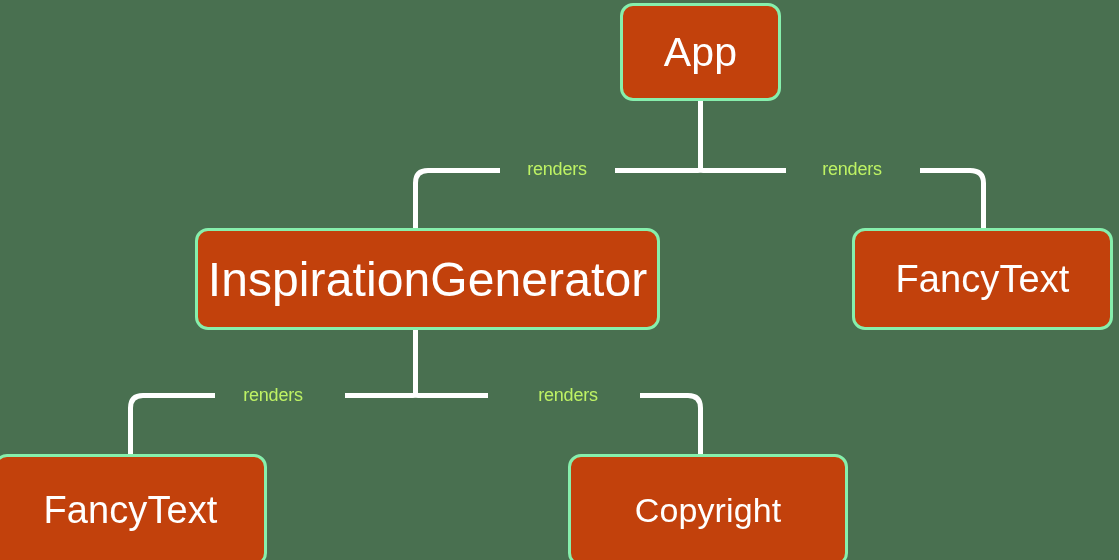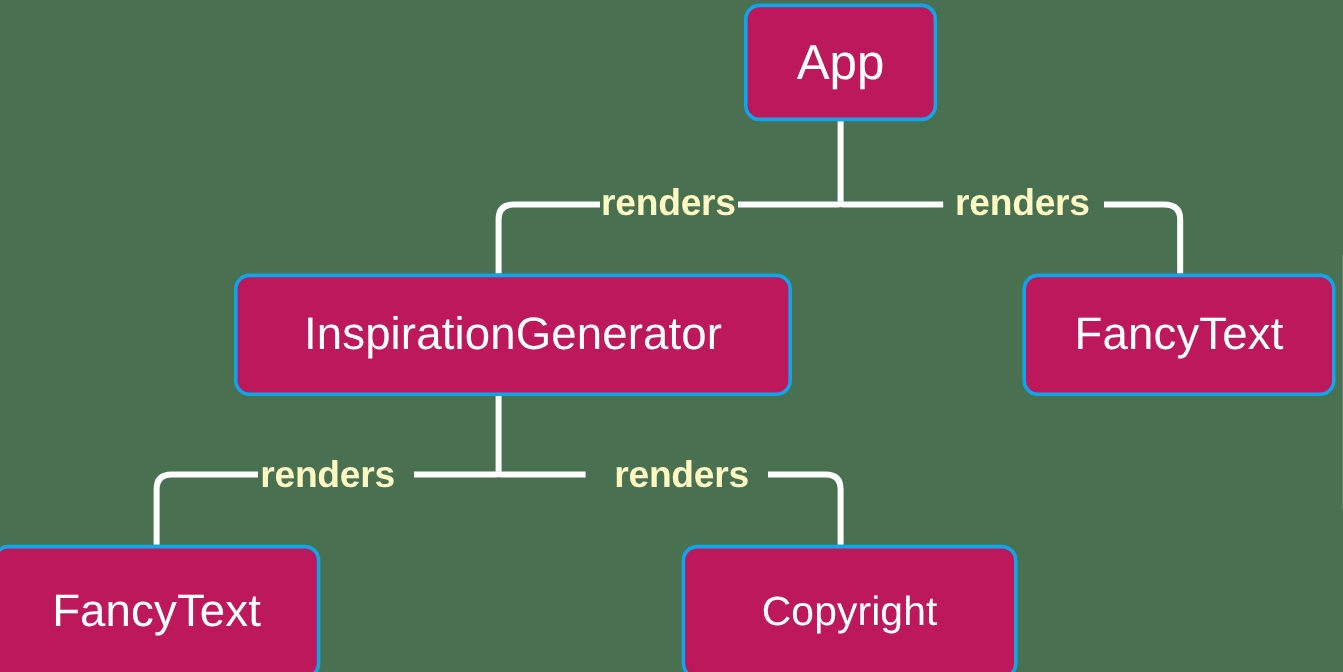--- a/index.html
+++ b/index.html
@@ -23,54 +23,54 @@
     position: absolute;
     left: 0;
     top: 0;
     width: 1119px;
     height: 560px;
     pointer-events: none;
   }
   .node {
     position: absolute;
     box-sizing: border-box;
-    background: #be185d;
-    border: 3px solid #0ea5e9;
+    background: #c2410c;
+    border: 3px solid #86efac;
     border-radius: 13px;
     display: flex;
     align-items: center;
     justify-content: center;
     z-index: 3;
   }
   .node-label {
     color: #ffffff;
     font-family: "Liberation Sans", sans-serif;
     font-weight: 400;
     letter-spacing: 0.1px;
     white-space: nowrap;
   }
   .edge-label {
     position: absolute;
-    color: #fef9c3;
+    color: #bef264;
     font-family: "Liberation Sans", sans-serif;
-    font-weight: 700;
-    font-size: 31px;
+    font-weight: 400;
+    font-size: 18px;
     line-height: 1;
     white-space: nowrap;
     z-index: 4;
     transform: translate(-50%, -50%);
     letter-spacing: -0.2px;
   }
 
   
   #node-app        { left: 620px; top: 3px;   width: 161px; height: 98px; }
   #node-app .node-label { font-size: 41px; }
 
   #node-inspiration { left: 195px; top: 228px; width: 465px; height: 102px; }
-  #node-inspiration .node-label { font-size: 38px; }
+  #node-inspiration .node-label { font-size: 48px; }
 
   #node-fancytext-right { left: 852px; top: 228px; width: 261px; height: 102px; }
   #node-fancytext-right .node-label { font-size: 38px; }
 
   #node-fancytext-bottom { left: -6px; top: 454px; width: 273px; height: 112px; }
   #node-fancytext-bottom .node-label { font-size: 38px; }
 
   #node-copyright  { left: 568px; top: 454px; width: 280px; height: 112px; }
   #node-copyright .node-label { font-size: 34px; }
 

